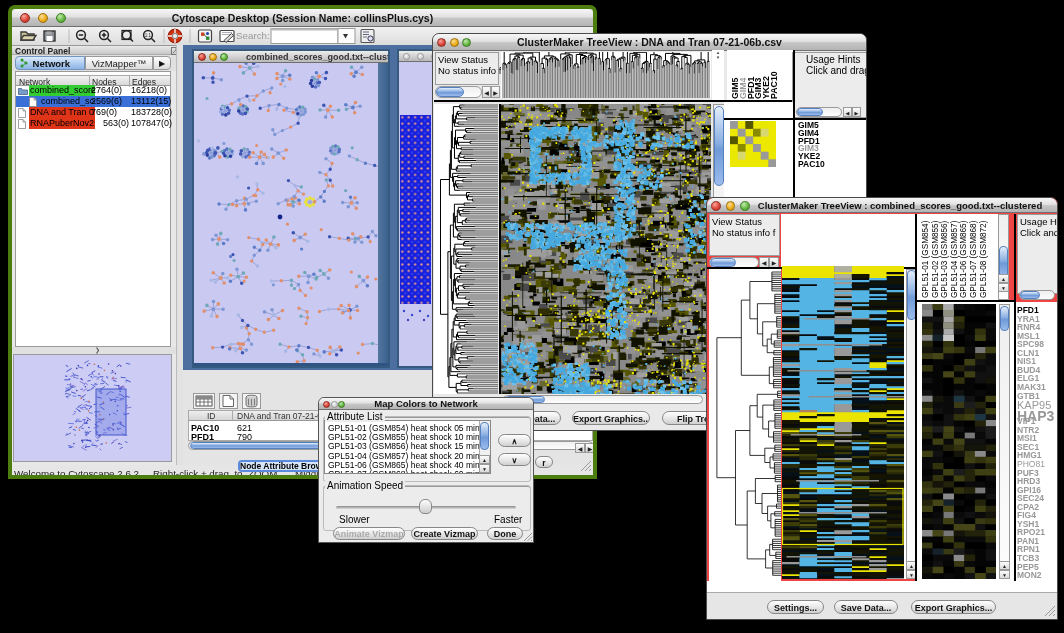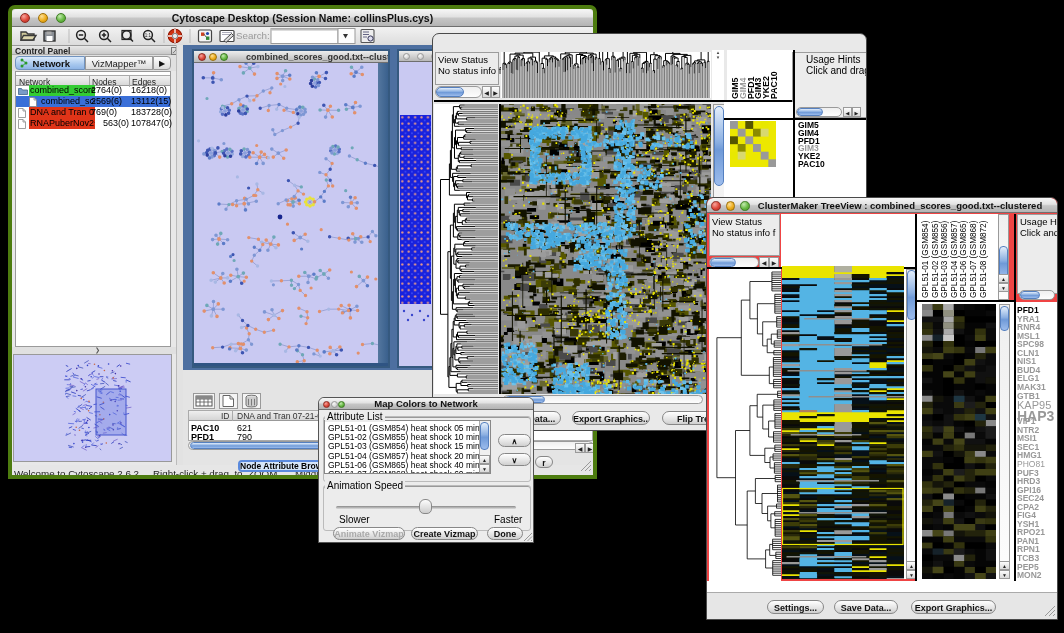--- a/index.html
+++ b/index.html
@@ -233,21 +233,21 @@
 <rect x="26.5" y="1.5" width="18" height="15" fill="#f4f4f4" stroke="#999"></rect>
 <path d="M30 3.5 h7 l3.5 3.5 v7.5 h-10.5 Z" fill="#fff" stroke="#666"></path>
         <path d="M37 3.5 v3.5 h3.5" fill="none" stroke="#666"></path>
 <rect x="49.5" y="1.5" width="18" height="15" fill="#f4f4f4" stroke="#999"></rect>
 <ellipse cx="58.5" cy="5" rx="5.5" ry="1.8" fill="#ddd" stroke="#666" stroke-width="0.9"></ellipse>
 <path d="M53 5 v8.2 a5.5 1.8 0 0 0 11 0 V5" fill="#ccc" stroke="#666" stroke-width="0.9"></path>
 <path d="M55.5 6.8 v6.5 M58.5 7 v6.6 M61.5 6.8 v6.5" stroke="#666" stroke-width="0.8"></path>
 </svg>
 <div class="abs" style="left:5px;top:40px;width:405px;height:31px;background:#fff;border:1px solid #aaa">
 <div class="abs" style="left:0;top:0;width:405px;height:10px;background:linear-gradient(180deg,#efefef,#d5d5d5);border-bottom:1px solid #999;font-size:8.5px;color:#333">
-<span style="position:absolute;left:32px">ID</span>
+<span style="position:absolute;left:18px">ID</span>
           <span style="position:absolute;left:50px"></span>
 <span style="position:absolute;left:43px;top:0;width:1px;height:10px;background:#aaa"></span>
 <span style="position:absolute;left:48px">DNA and Tran 07-21-06I</span>
         </div>
 <div class="abs" style="left:2px;top:12px;font-size:9px;font-weight:bold;color:#000">PAC10</div>
 <div class="abs" style="left:48px;top:12px;font-size:9px;color:#000">621</div>
 <div class="abs" style="left:2px;top:21px;font-size:9px;font-weight:bold;color:#000">PFD1</div>
 <div class="abs" style="left:48px;top:21px;font-size:9px;color:#000">790</div>
 </div>
 <div class="trk" style="left:5px;top:71px;width:405px;height:9px"></div>
@@ -255,20 +255,21 @@
 <div class="arw" style="left:392px;top:73px;width:10px;height:10px;font-size:6px;line-height:10px">◀</div>
 <div class="arw" style="left:402px;top:73px;width:10px;height:10px;font-size:6px;line-height:10px">▶</div>
 <div class="abs" style="left:55px;top:90px;width:86px;height:12px;background:#d6e5f8;border:2px solid #5b8add;border-radius:4px;font-size:8.5px;font-weight:bold;line-height:9px;text-align:center;color:#000;overflow:hidden;white-space:nowrap">Node Attribute Brows</div>
 <div class="btn" style="left:352px;top:86px;width:18px;height:12px;font-size:8.5px;line-height:12px">r</div>
 </div>
 <svg width="12" height="12" style="position:absolute;right:1px;bottom:3px">
       <path d="M11 1 L1 11 M11 5 L5 11 M11 9 L9 11" stroke="#999" stroke-width="1"></path>
     </svg>
 </div>
 <div class="w" id="tv1" style="left:432px;top:33px;width:435px;height:398px;background:#e9e9e9;border:1px solid #4a4a4a;border-radius:7px 7px 0 0">
+<div class="tb" style="height:17px;font-size:10.5px;line-height:17px;border-radius:6px 6px 0 0">ClusterMaker TreeView : DNA and Tran 07-21-06b.csv<div class="tl red" style="left:4.0px;top:4px;width:9px;height:9px"></div><div class="tl yel" style="left:16.6px;top:4px;width:9px;height:9px"></div><div class="tl grn" style="left:29.2px;top:4px;width:9px;height:9px"></div></div>
 <div class="pane" style="left:2px;top:18px;width:64px;height:33px;background:#ececec;font-size:9.5px;color:#000;line-height:11px;padding:1px 2px;white-space:nowrap">View Status<br>No status info f</div>
 <div class="trk" style="left:2px;top:52px;width:47px;height:12px"></div>
 <div class="cap" style="left:3px;top:53px;width:28px;height:10px"></div>
 <div class="arw" style="left:49px;top:52px;width:9px;height:12px;font-size:6px;line-height:12px">◀</div>
 <div class="arw" style="left:58px;top:52px;width:9px;height:12px;font-size:6px;line-height:12px">▶</div>
 <div class="abs" style="left:68px;top:18px;width:210px;height:46px"><svg width="210" height="46">
         <rect width="210" height="46" fill="#fff"></rect>
         <path stroke="#7d7d7d" stroke-width="1.2" fill="none" d="M2 46L2 18.2M3.6 46L3.6 13.3M5.3 46L5.3 16.1M6.9 46L6.9 12.3M8.6 46L8.6 12M10.2 46L10.2 21M11.9 46L11.9 21.8M13.5 46L13.5 8.6M15.2 46L15.2 17.9M16.8 46L16.8 18.3M18.5 46L18.5 6.1M20.1 46L20.1 14.5M21.8 46L21.8 8.6M23.4 46L23.4 14.4M25.1 46L25.1 11.8M26.7 46L26.7 19.6M28.4 46L28.4 11.8M30 46L30 8.1M31.7 46L31.7 13.6M33.3 46L33.3 10.1M35 46L35 11.3M36.6 46L36.6 21M38.3 46L38.3 9.9M39.9 46L39.9 12.5M41.6 46L41.6 17.2M43.2 46L43.2 21.5M44.8 46L44.8 8.2M46.5 46L46.5 14.4M48.1 46L48.1 10.5M49.8 46L49.8 7.9M51.4 46L51.4 10.6M53.1 46L53.1 7.3M54.7 46L54.7 15.7M56.4 46L56.4 9.2M58 46L58 14.9M59.7 46L59.7 7M61.3 46L61.3 7.9M63 46L63 20.4M64.6 46L64.6 19.8M66.3 46L66.3 18.5M67.9 46L67.9 6.6M69.6 46L69.6 15M71.2 46L71.2 12M72.9 46L72.9 17.2M74.5 46L74.5 13.9M76.2 46L76.2 15.8M77.8 46L77.8 16.4M79.5 46L79.5 12.6M81.1 46L81.1 12.7M82.8 46L82.8 7.5M84.4 46L84.4 11.1M86 46L86 7.1M87.7 46L87.7 8.3M89.3 46L89.3 6.1M91 46L91 11.3M92.6 46L92.6 19.4M94.3 46L94.3 8.2M95.9 46L95.9 6.6M97.6 46L97.6 7.5M99.2 46L99.2 12.9M100.9 46L100.9 10.6M102.5 46L102.5 18.6M104.2 46L104.2 8.7M105.8 46L105.8 12.8M107.5 46L107.5 17.4M109.1 46L109.1 21M110.8 46L110.8 8.3M112.4 46L112.4 6.2M114.1 46L114.1 20.6M115.7 46L115.7 9.2M117.4 46L117.4 15.4M119 46L119 19.6M120.7 46L120.7 17.3M122.3 46L122.3 9.7M124 46L124 8M125.6 46L125.6 21.3M127.2 46L127.2 12.2M128.9 46L128.9 21.3M130.5 46L130.5 10.5M132.2 46L132.2 16.7M133.8 46L133.8 7.9M135.5 46L135.5 6.3M137.1 46L137.1 13.9M138.8 46L138.8 6M140.4 46L140.4 17M142.1 46L142.1 20.8M143.7 46L143.7 12.4M145.4 46L145.4 21.5M147 46L147 18.8M148.7 46L148.7 15.5M150.3 46L150.3 12.2M152 46L152 19.5M153.6 46L153.6 21.3M155.3 46L155.3 8.1M156.9 46L156.9 17M158.6 46L158.6 6.7M160.2 46L160.2 7.7M161.9 46L161.9 16M163.5 46L163.5 14.6M165.2 46L165.2 13.7M166.8 46L166.8 11.7M168.4 46L168.4 12.5M170.1 46L170.1 13.1M171.7 46L171.7 12.1M173.4 46L173.4 7M175 46L175 13.9M176.7 46L176.7 15.1M178.3 46L178.3 10.5M180 46L180 18.2M181.6 46L181.6 17.2M183.3 46L183.3 6.4M184.9 46L184.9 13.7M186.6 46L186.6 13.2M188.2 46L188.2 21.8M189.9 46L189.9 15.4M191.5 46L191.5 12.7M193.2 46L193.2 21.7M194.8 46L194.8 12.1M196.5 46L196.5 11.9M198.1 46L198.1 21M199.8 46L199.8 12M201.4 46L201.4 14.5M203.1 46L203.1 11.1M204.7 46L204.7 16.4M206.4 46L206.4 10.7M208 46L208 10.2"></path>
         <path stroke="#000" stroke-width="1" fill="none" d="M3.6 13.3L3.6 12.3M5.3 16.1L5.3 12.3M3.6 12.3L5.3 12.3M2 18.2L2 11.3M4.5 12.3L4.5 11.3M2 11.3L4.5 11.3M6.9 12.3L6.9 11M8.6 12L8.6 11M6.9 11L8.6 11M7.8 11L7.8 10M10.2 21L10.2 10M7.8 10L10.2 10M11.9 21.8L11.9 7.6M13.5 8.6L13.5 7.6M11.9 7.6L13.5 7.6M12.7 7.6L12.7 6.6M15.2 17.9L15.2 6.6M12.7 6.6L15.2 6.6M16.8 18.3L16.8 5.1M18.5 6.1L18.5 5.1M16.8 5.1L18.5 5.1M13.9 6.6L13.9 4.1M17.7 5.1L17.7 4.1M13.9 4.1L17.7 4.1M20.1 14.5L20.1 7.6M21.8 8.6L21.8 7.6M20.1 7.6L21.8 7.6M21 7.6L21 6.6M23.4 14.4L23.4 6.6M21 6.6L23.4 6.6M15.8 4.1L15.8 3.1M22.2 6.6L22.2 3.1M15.8 3.1L22.2 3.1M9 10L9 2.1M19 3.1L19 2.1M9 2.1L19 2.1M25.1 11.8L25.1 10.8M26.7 19.6L26.7 10.8M25.1 10.8L26.7 10.8M25.9 10.8L25.9 9.8M28.4 11.8L28.4 9.8M25.9 9.8L28.4 9.8M30 8.1L30 7.1M31.7 13.6L31.7 7.1M30 7.1L31.7 7.1M27.1 9.8L27.1 6.1M30.8 7.1L30.8 6.1M27.1 6.1L30.8 6.1M35 11.3L35 10.3M36.6 21L36.6 10.3M35 10.3L36.6 10.3M33.3 10.1L33.3 9.1M35.8 10.3L35.8 9.1M33.3 9.1L35.8 9.1M29 6.1L29 5.1M34.5 9.1L34.5 5.1M29 5.1L34.5 5.1M14 2.1L14 1.1M31.8 5.1L31.8 1.1M14 1.1L31.8 1.1M22.9 1.1L22.9 0.1M38.3 9.9L38.3 0.1M22.9 0.1L38.3 0.1M41.6 17.2L41.6 16.2M43.2 21.5L43.2 16.2M41.6 16.2L43.2 16.2M39.9 12.5L39.9 11.5M42.4 16.2L42.4 11.5M39.9 11.5L42.4 11.5M44.8 8.2L44.8 7.2M46.5 14.4L46.5 7.2M44.8 7.2L46.5 7.2M41.1 11.5L41.1 6.2M45.7 7.2L45.7 6.2M41.1 6.2L45.7 6.2M48.1 10.5L48.1 6.9M49.8 7.9L49.8 6.9M48.1 6.9L49.8 6.9M49 6.9L49 5.9M51.4 10.6L51.4 5.9M49 5.9L51.4 5.9M56.4 9.2L56.4 8.2M58 14.9L58 8.2M56.4 8.2L58 8.2M54.7 15.7L54.7 7.2M57.2 8.2L57.2 7.2M54.7 7.2L57.2 7.2M53.1 7.3L53.1 6.2M56 7.2L56 6.2M53.1 6.2L56 6.2M50.2 5.9L50.2 4.9M54.5 6.2L54.5 4.9M50.2 4.9L54.5 4.9M43.4 6.2L43.4 3.9M52.4 4.9L52.4 3.9M43.4 3.9L52.4 3.9M61.3 7.9L61.3 6.9M63 20.4L63 6.9M61.3 6.9L63 6.9M62.2 6.9L62.2 5.9M64.6 19.8L64.6 5.9M62.2 5.9L64.6 5.9M63.4 5.9L63.4 4.9M66.3 18.5L66.3 4.9M63.4 4.9L66.3 4.9M67.9 6.6L67.9 5.6M69.6 15L69.6 5.6M67.9 5.6L69.6 5.6M64.8 4.9L64.8 3.9M68.7 5.6L68.7 3.9M64.8 3.9L68.7 3.9M66.8 3.9L66.8 2.9M71.2 12L71.2 2.9M66.8 2.9L71.2 2.9M59.7 7L59.7 1.9M69 2.9L69 1.9M59.7 1.9L69 1.9M72.9 17.2L72.9 12.9M74.5 13.9L74.5 12.9M72.9 12.9L74.5 12.9M76.2 15.8L76.2 14.8M77.8 16.4L77.8 14.8M76.2 14.8L77.8 14.8M73.7 12.9L73.7 11.9M77 14.8L77 11.9M73.7 11.9L77 11.9M81.1 12.7L81.1 6.5M82.8 7.5L82.8 6.5M81.1 6.5L82.8 6.5M81.9 6.5L81.9 5.5M84.4 11.1L84.4 5.5M81.9 5.5L84.4 5.5M83.2 5.5L83.2 4.5M86 7.1L86 4.5M83.2 4.5L86 4.5M79.5 12.6L79.5 3.5M84.6 4.5L84.6 3.5M79.5 3.5L84.6 3.5M75.3 11.9L75.3 2.5M82 3.5L82 2.5M75.3 2.5L82 2.5M89.3 6.1L89.3 5.1M91 11.3L91 5.1M89.3 5.1L91 5.1M90.2 5.1L90.2 4.1M92.6 19.4L92.6 4.1M90.2 4.1L92.6 4.1M87.7 8.3L87.7 3.1M91.4 4.1L91.4 3.1M87.7 3.1L91.4 3.1M94.3 8.2L94.3 5.6M95.9 6.6L95.9 5.6M94.3 5.6L95.9 5.6M89.5 3.1L89.5 2.1M95.1 5.6L95.1 2.1M89.5 2.1L95.1 2.1M78.7 2.5L78.7 1.1M92.3 2.1L92.3 1.1M78.7 1.1L92.3 1.1M64.3 1.9L64.3 0.1M85.5 1.1L85.5 0.1M64.3 0.1L85.5 0.1M97.6 7.5L97.6 6.5M99.2 12.9L99.2 6.5M97.6 6.5L99.2 6.5M74.9 0.1L74.9 -0.9M98.4 6.5L98.4 -0.9M74.9 -0.9L98.4 -0.9M47.9 3.9L47.9 -1.9M86.7 -0.9L86.7 -1.9M47.9 -1.9L86.7 -1.9M100.9 10.6L100.9 9.6M102.5 18.6L102.5 9.6M100.9 9.6L102.5 9.6M67.3 -1.9L67.3 -2.9M101.7 9.6L101.7 -2.9M67.3 -2.9L101.7 -2.9M30.6 0.1L30.6 -3.9M84.5 -2.9L84.5 -3.9M30.6 -3.9L84.5 -3.9M104.2 8.7L104.2 7.7M105.8 12.8L105.8 7.7M104.2 7.7L105.8 7.7M107.5 17.4L107.5 16.4M109.1 21L109.1 16.4M107.5 16.4L109.1 16.4M105 7.7L105 6.7M108.3 16.4L108.3 6.7M105 6.7L108.3 6.7M112.4 6.2L112.4 5.2M114.1 20.6L114.1 5.2M112.4 5.2L114.1 5.2M110.8 8.3L110.8 4.2M113.2 5.2L113.2 4.2M110.8 4.2L113.2 4.2M115.7 9.2L115.7 8.2M117.4 15.4L117.4 8.2M115.7 8.2L117.4 8.2M119 19.6L119 16.3M120.7 17.3L120.7 16.3M119 16.3L120.7 16.3M116.5 8.2L116.5 7.2M119.8 16.3L119.8 7.2M116.5 7.2L119.8 7.2M118.2 7.2L118.2 6.2M122.3 9.7L122.3 6.2M118.2 6.2L122.3 6.2M120.2 6.2L120.2 5.2M124 8L124 5.2M120.2 5.2L124 5.2M125.6 21.3L125.6 11.2M127.2 12.2L127.2 11.2M125.6 11.2L127.2 11.2M130.5 10.5L130.5 9.5M132.2 16.7L132.2 9.5M130.5 9.5L132.2 9.5M133.8 7.9L133.8 5.3M135.5 6.3L135.5 5.3M133.8 5.3L135.5 5.3M134.7 5.3L134.7 4.3M137.1 13.9L137.1 4.3M134.7 4.3L137.1 4.3M131.4 9.5L131.4 3.3M135.9 4.3L135.9 3.3M131.4 3.3L135.9 3.3M133.6 3.3L133.6 2.3M138.8 6L138.8 2.3M133.6 2.3L138.8 2.3M128.9 21.3L128.9 1.3M136.2 2.3L136.2 1.3M128.9 1.3L136.2 1.3M140.4 17L140.4 16M142.1 20.8L142.1 16M140.4 16L142.1 16M141.3 16L141.3 11.4M143.7 12.4L143.7 11.4M141.3 11.4L143.7 11.4M142.5 11.4L142.5 10.4M145.4 21.5L145.4 10.4M142.5 10.4L145.4 10.4M143.9 10.4L143.9 9.4M147 18.8L147 9.4M143.9 9.4L147 9.4M132.6 1.3L132.6 0.3M145.5 9.4L145.5 0.3M132.6 0.3L145.5 0.3M126.4 11.2L126.4 -0.7M139 0.3L139 -0.7M126.4 -0.7L139 -0.7M148.7 15.5L148.7 11.2M150.3 12.2L150.3 11.2M148.7 11.2L150.3 11.2M152 19.5L152 18.5M153.6 21.3L153.6 18.5M152 18.5L153.6 18.5M152.8 18.5L152.8 7.1M155.3 8.1L155.3 7.1M152.8 7.1L155.3 7.1M156.9 17L156.9 5.7M158.6 6.7L158.6 5.7M156.9 5.7L158.6 5.7M157.7 5.7L157.7 4.7M160.2 7.7L160.2 4.7M157.7 4.7L160.2 4.7M154 7.1L154 3.7M159 4.7L159 3.7M154 3.7L159 3.7M149.5 11.2L149.5 2.7M156.5 3.7L156.5 2.7M149.5 2.7L156.5 2.7M132.7 -0.7L132.7 -1.7M153 2.7L153 -1.7M132.7 -1.7L153 -1.7M161.9 16L161.9 13.6M163.5 14.6L163.5 13.6M161.9 13.6L163.5 13.6M166.8 11.7L166.8 10.7M168.4 12.5L168.4 10.7M166.8 10.7L168.4 10.7M165.2 13.7L165.2 9.7M167.6 10.7L167.6 9.7M165.2 9.7L167.6 9.7M162.7 13.6L162.7 8.7M166.4 9.7L166.4 8.7M162.7 8.7L166.4 8.7M175 13.9L175 12.9M176.7 15.1L176.7 12.9M175 12.9L176.7 12.9M175.9 12.9L175.9 9.5M178.3 10.5L178.3 9.5M175.9 9.5L178.3 9.5M173.4 7L173.4 6M177.1 9.5L177.1 6M173.4 6L177.1 6M171.7 12.1L171.7 5M175.2 6L175.2 5M171.7 5L175.2 5M170.1 13.1L170.1 4M173.5 5L173.5 4M170.1 4L173.5 4M180 18.2L180 16.2M181.6 17.2L181.6 16.2M180 16.2L181.6 16.2M186.6 13.2L186.6 12.2M188.2 21.8L188.2 12.2M186.6 12.2L188.2 12.2M184.9 13.7L184.9 11.2M187.4 12.2L187.4 11.2M184.9 11.2L187.4 11.2M183.3 6.4L183.3 5.4M186.2 11.2L186.2 5.4M183.3 5.4L186.2 5.4M180.8 16.2L180.8 4.4M184.7 5.4L184.7 4.4M180.8 4.4L184.7 4.4M182.8 4.4L182.8 3.4M189.9 15.4L189.9 3.4M182.8 3.4L189.9 3.4M171.8 4L171.8 2.4M186.3 3.4L186.3 2.4M171.8 2.4L186.3 2.4M164.5 8.7L164.5 1.4M179.1 2.4L179.1 1.4M164.5 1.4L179.1 1.4M142.9 -1.7L142.9 -2.7M171.8 1.4L171.8 -2.7M142.9 -2.7L171.8 -2.7M122.1 5.2L122.1 -3.7M157.3 -2.7L157.3 -3.7M122.1 -3.7L157.3 -3.7M191.5 12.7L191.5 11.7M193.2 21.7L193.2 11.7M191.5 11.7L193.2 11.7M192.3 11.7L192.3 10.7M194.8 12.1L194.8 10.7M192.3 10.7L194.8 10.7M196.5 11.9L196.5 10.9M198.1 21L198.1 10.9M196.5 10.9L198.1 10.9M199.8 12L199.8 11M201.4 14.5L201.4 11M199.8 11L201.4 11M197.3 10.9L197.3 9.9M200.6 11L200.6 9.9M197.3 9.9L200.6 9.9M193.6 10.7L193.6 8.9M198.9 9.9L198.9 8.9M193.6 8.9L198.9 8.9M203.1 11.1L203.1 10.1M204.7 16.4L204.7 10.1M203.1 10.1L204.7 10.1M196.3 8.9L196.3 7.9M203.9 10.1L203.9 7.9M196.3 7.9L203.9 7.9M139.7 -3.7L139.7 -4.7M200.1 7.9L200.1 -4.7M139.7 -4.7L200.1 -4.7M206.4 10.7L206.4 9.2M208 10.2L208 9.2M206.4 9.2L208 9.2M169.9 -4.7L169.9 -5.7M207.2 9.2L207.2 -5.7M169.9 -5.7L207.2 -5.7M112 4.2L112 -6.7M188.5 -5.7L188.5 -6.7M112 -6.7L188.5 -6.7M106.6 6.7L106.6 -7.7M150.3 -6.7L150.3 -7.7M106.6 -7.7L150.3 -7.7M57.5 -3.9L57.5 -8.7M128.5 -7.7L128.5 -8.7M57.5 -8.7L128.5 -8.7M3.2 11.3L3.2 -9.7M93 -8.7L93 -9.7M3.2 -9.7L93 -9.7"></path>
       </svg></div>

